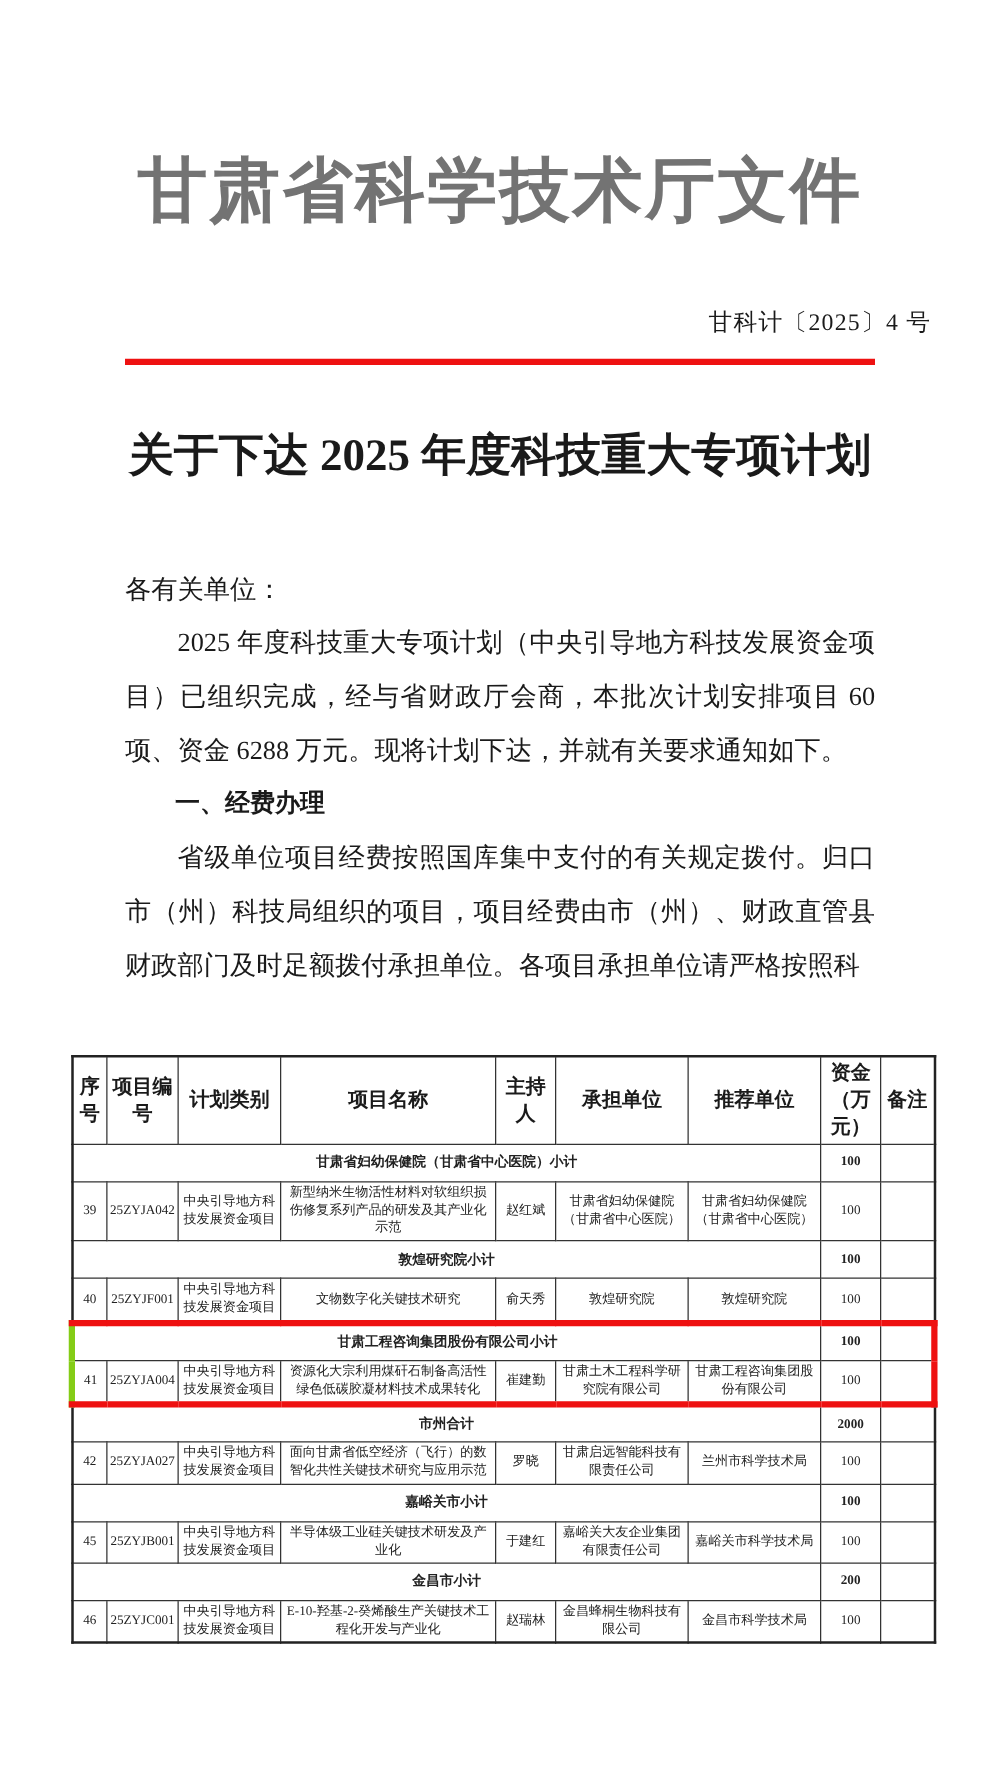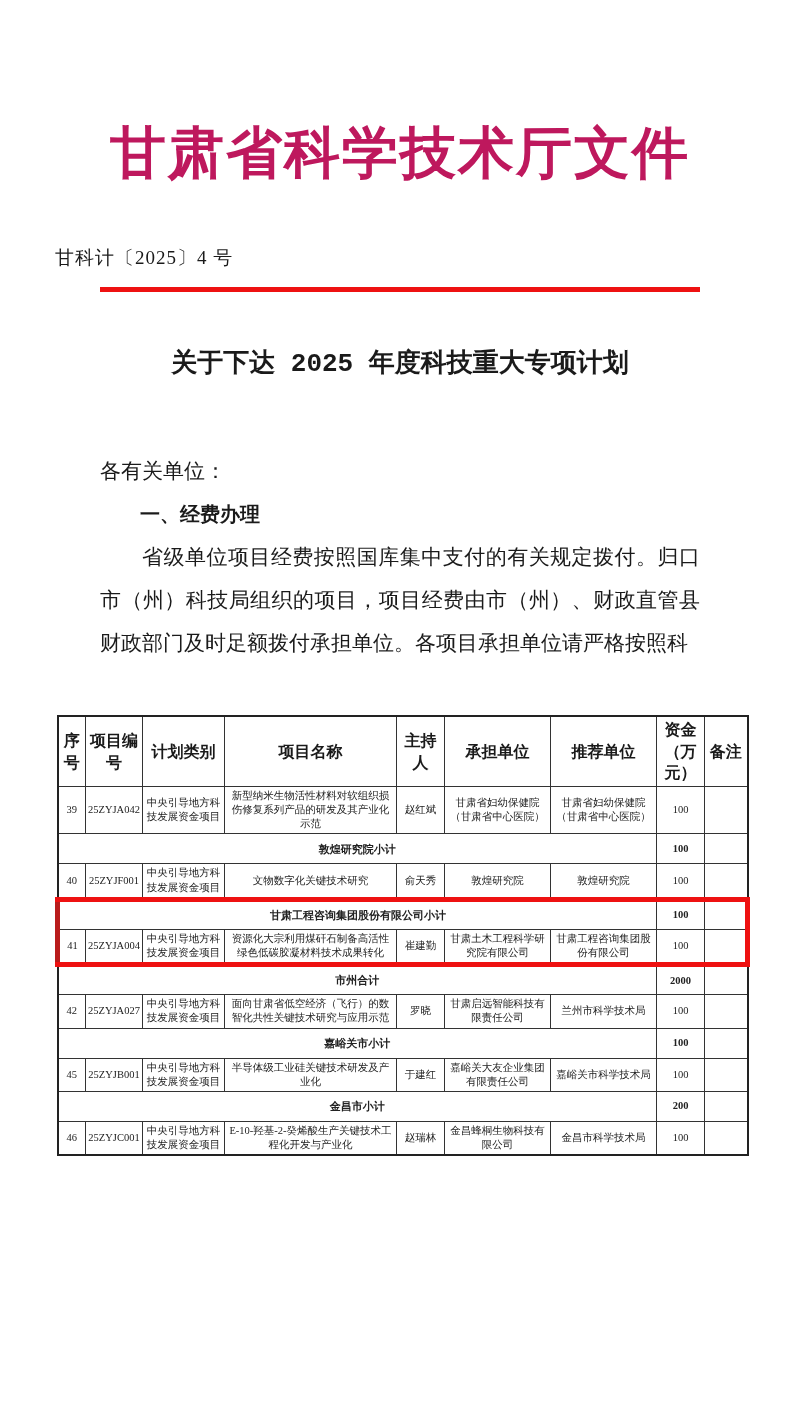--- a/index.html
+++ b/index.html
@@ -17,36 +17,35 @@
     margin-top: 120px;
     text-align: center;
     font-size: 56px;
     font-weight: 900;
     letter-spacing: 2px;
     line-height: 1.2;
     white-space: nowrap;
   }
   .doc-number {
     margin-top: 58px;
-    text-align: left;
+    text-align: right;
     font-size: 19px;
     letter-spacing: 1px;
   }
   .red-rule {
     margin: 16px 45px 0 45px;
     height: 5px;
     border: none;
   }
   .doc-title {
     margin-top: 48px;
     text-align: center;
-    font-size: 26px;
+    font-size: 36px;
     font-weight: bold;
     line-height: 48px;
-    font-family: Liberation Mono, monospace;
   }
   .body-text {
     margin: 62px 45px 0 45px;
     font-size: 21px;
     line-height: 43px;
     text-align: justify;
   }
   .body-text p { text-indent: 2em; }
   .body-text p.no-indent { text-indent: 0; }
   .section-heading {
@@ -81,42 +80,43 @@
     margin-left: 36px;
   }
   table.projects td { height: 30px; color: #222; }
   table.projects td.group {
     font-weight: bold;
     height: 23px;
     font-size: 11px;
   }
   table.projects td.group-amt { font-weight: bold; }
 
-  tr.hl td:first-child { border-left: 5px solid #b91c1c; }
+  tr.hl td:first-child { border-left: 5px solid #84cc16; }
   tr.hl td:last-child  { border-right: 5px solid #ee1111; }
   tr.hl-top td    { border-top: 5px solid #ee1111; }
   tr.hl-bottom td { border-bottom: 5px solid #ee1111; }
 </style>
 </head>
 <body>
 
 <div class="page">
 
-  <div class="banner" style="color: #be185d;">甘肃省科学技术厅文件</div>
+  <div class="banner" style="color: #737373;">甘肃省科学技术厅文件</div>
 
   <div class="doc-number">甘科计〔2025〕4 号</div>
 
   <hr class="red-rule" style="background: rgb(238, 17, 17);">
 
   <div class="doc-title">
     <div>关于下达 2025 年度科技重大专项计划</div>
   </div>
 
   <div class="body-text">
     <p class="no-indent">各有关单位：</p>
+    <p>2025 年度科技重大专项计划（中央引导地方科技发展资金项目）已组织完成，经与省财政厅会商，本批次计划安排项目 60 项、资金 6288 万元。现将计划下达，并就有关要求通知如下。</p>
     <p class="section-heading">一、经费办理</p>
     <p>省级单位项目经费按照国库集中支付的有关规定拨付。归口市（州）科技局组织的项目，项目经费由市（州）、财政直管县财政部门及时足额拨付承担单位。各项目承担单位请严格按照科</p>
   </div>
 
   <div class="table-wrap">
     <table class="projects">
       <colgroup>
         <col style="width:28px">
         <col style="width:57px">
         <col style="width:82px">
@@ -136,20 +136,25 @@
             <th>主持人</th>
             <th>承担单位</th>
             <th>推荐单位</th>
             <th>资金
 （万元）</th>
             <th>备注</th>
           </tr>
       </thead>
       <tbody>
           <tr>
+            <td colspan="7" class="group">甘肃省妇幼保健院（甘肃省中心医院）小计</td>
+            <td class="group-amt">100</td>
+            <td></td>
+          </tr>
+          <tr>
             <td>39</td>
             <td>25ZYJA042</td>
             <td>中央引导地方科技发展资金项目</td>
             <td>新型纳米生物活性材料对软组织损伤修复系列产品的研发及其产业化示范</td>
             <td>赵红斌</td>
             <td>甘肃省妇幼保健院（甘肃省中心医院）</td>
             <td>甘肃省妇幼保健院（甘肃省中心医院）</td>
             <td>100</td>
             <td></td>
           </tr>

